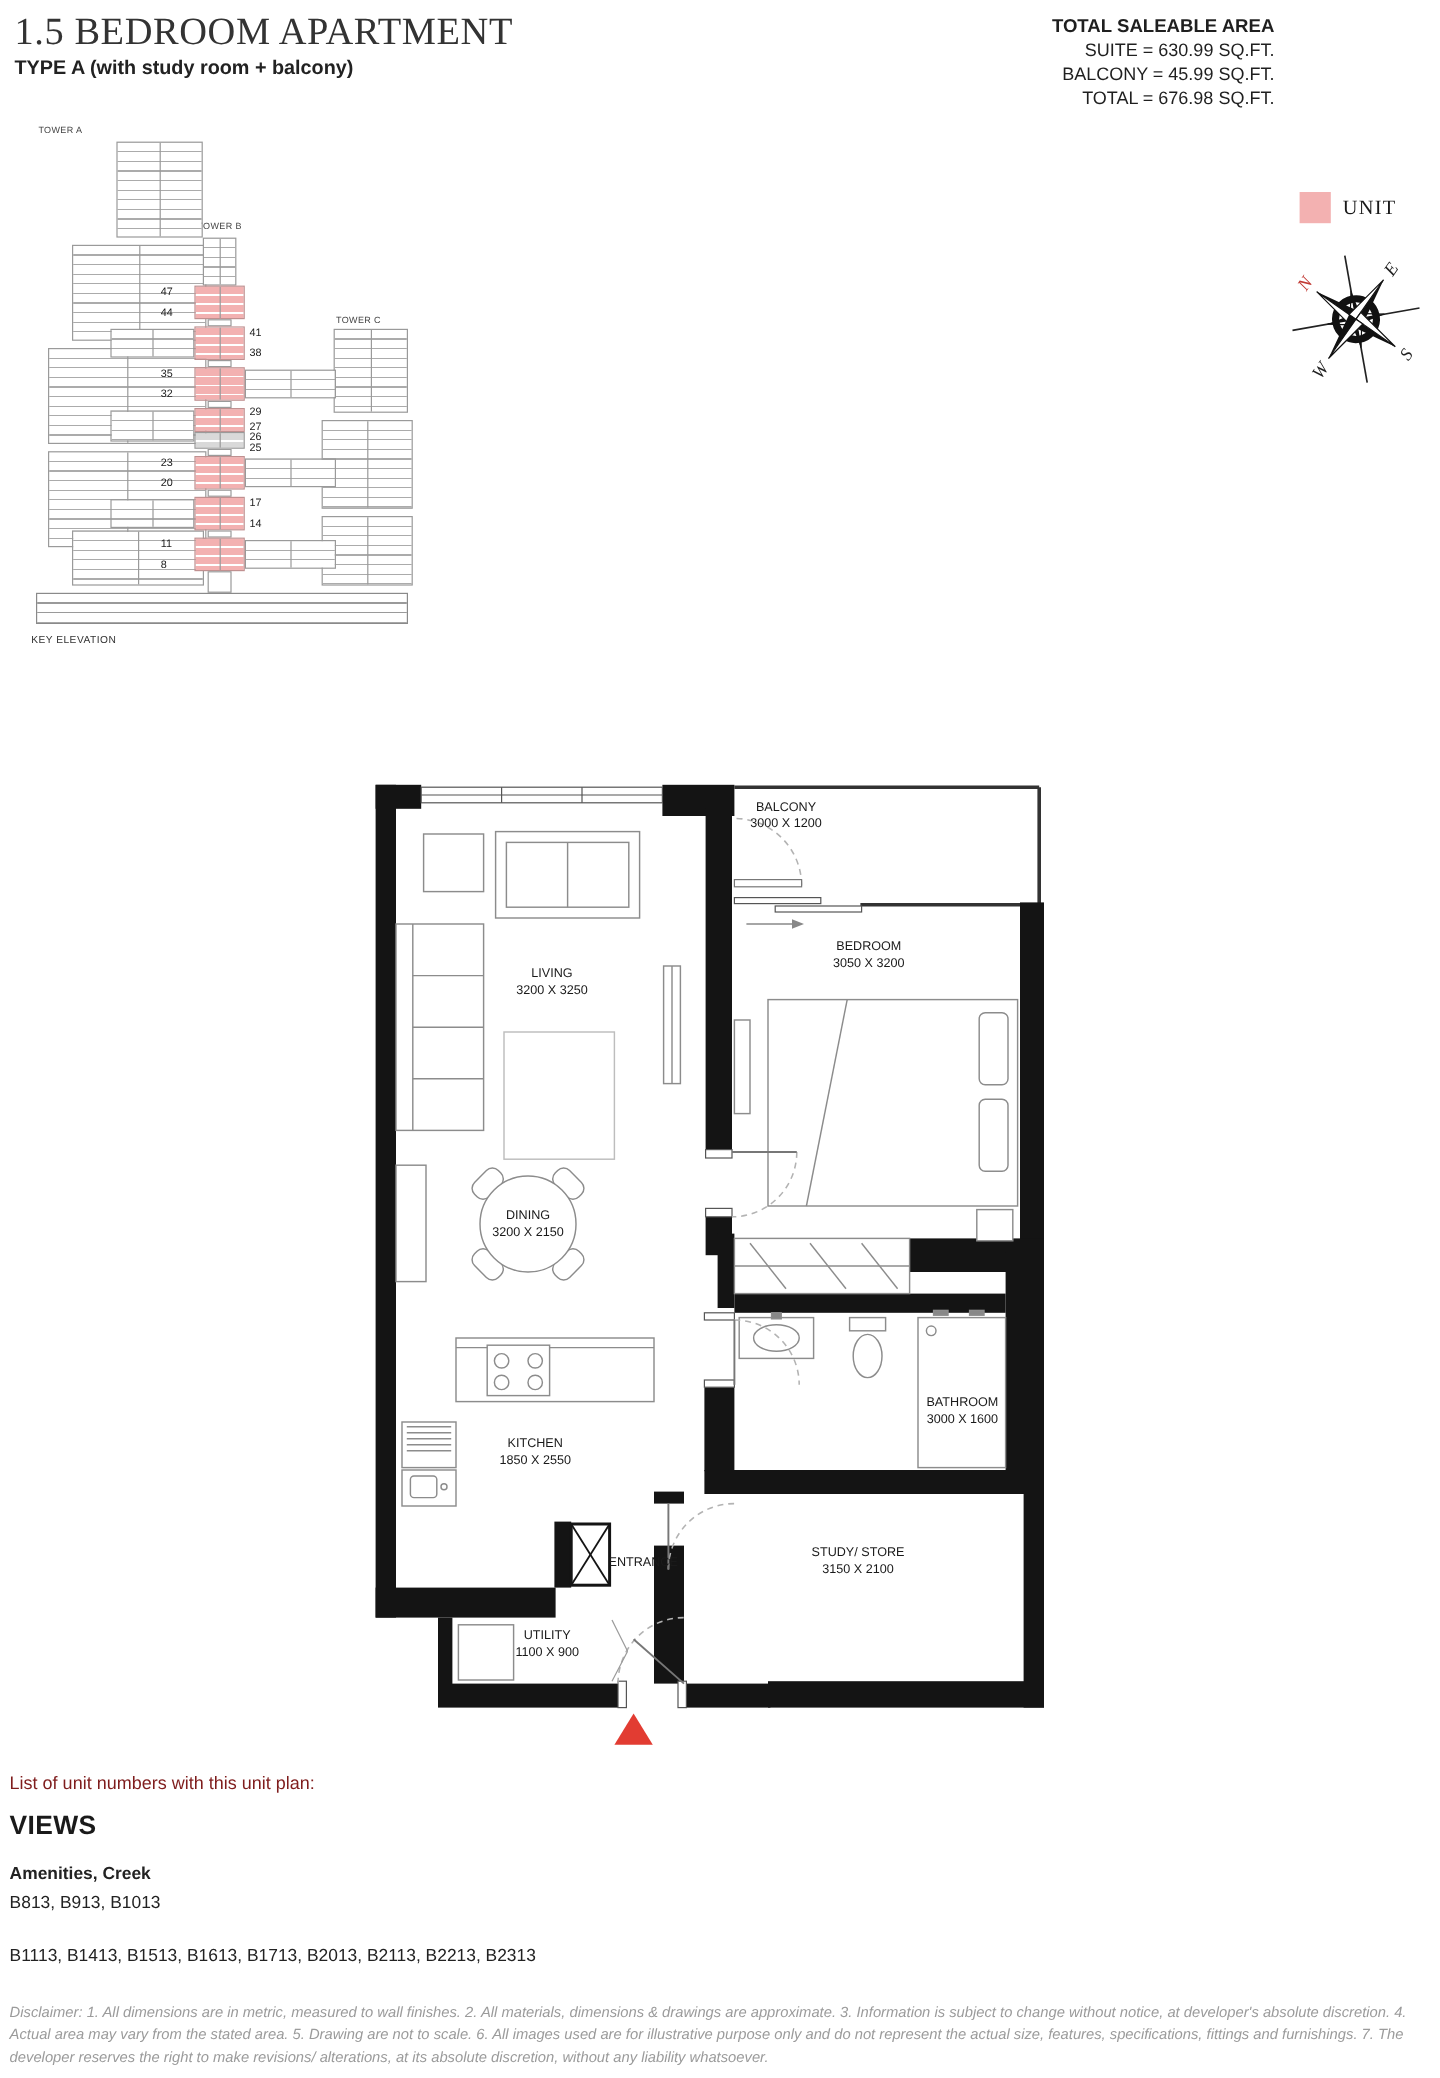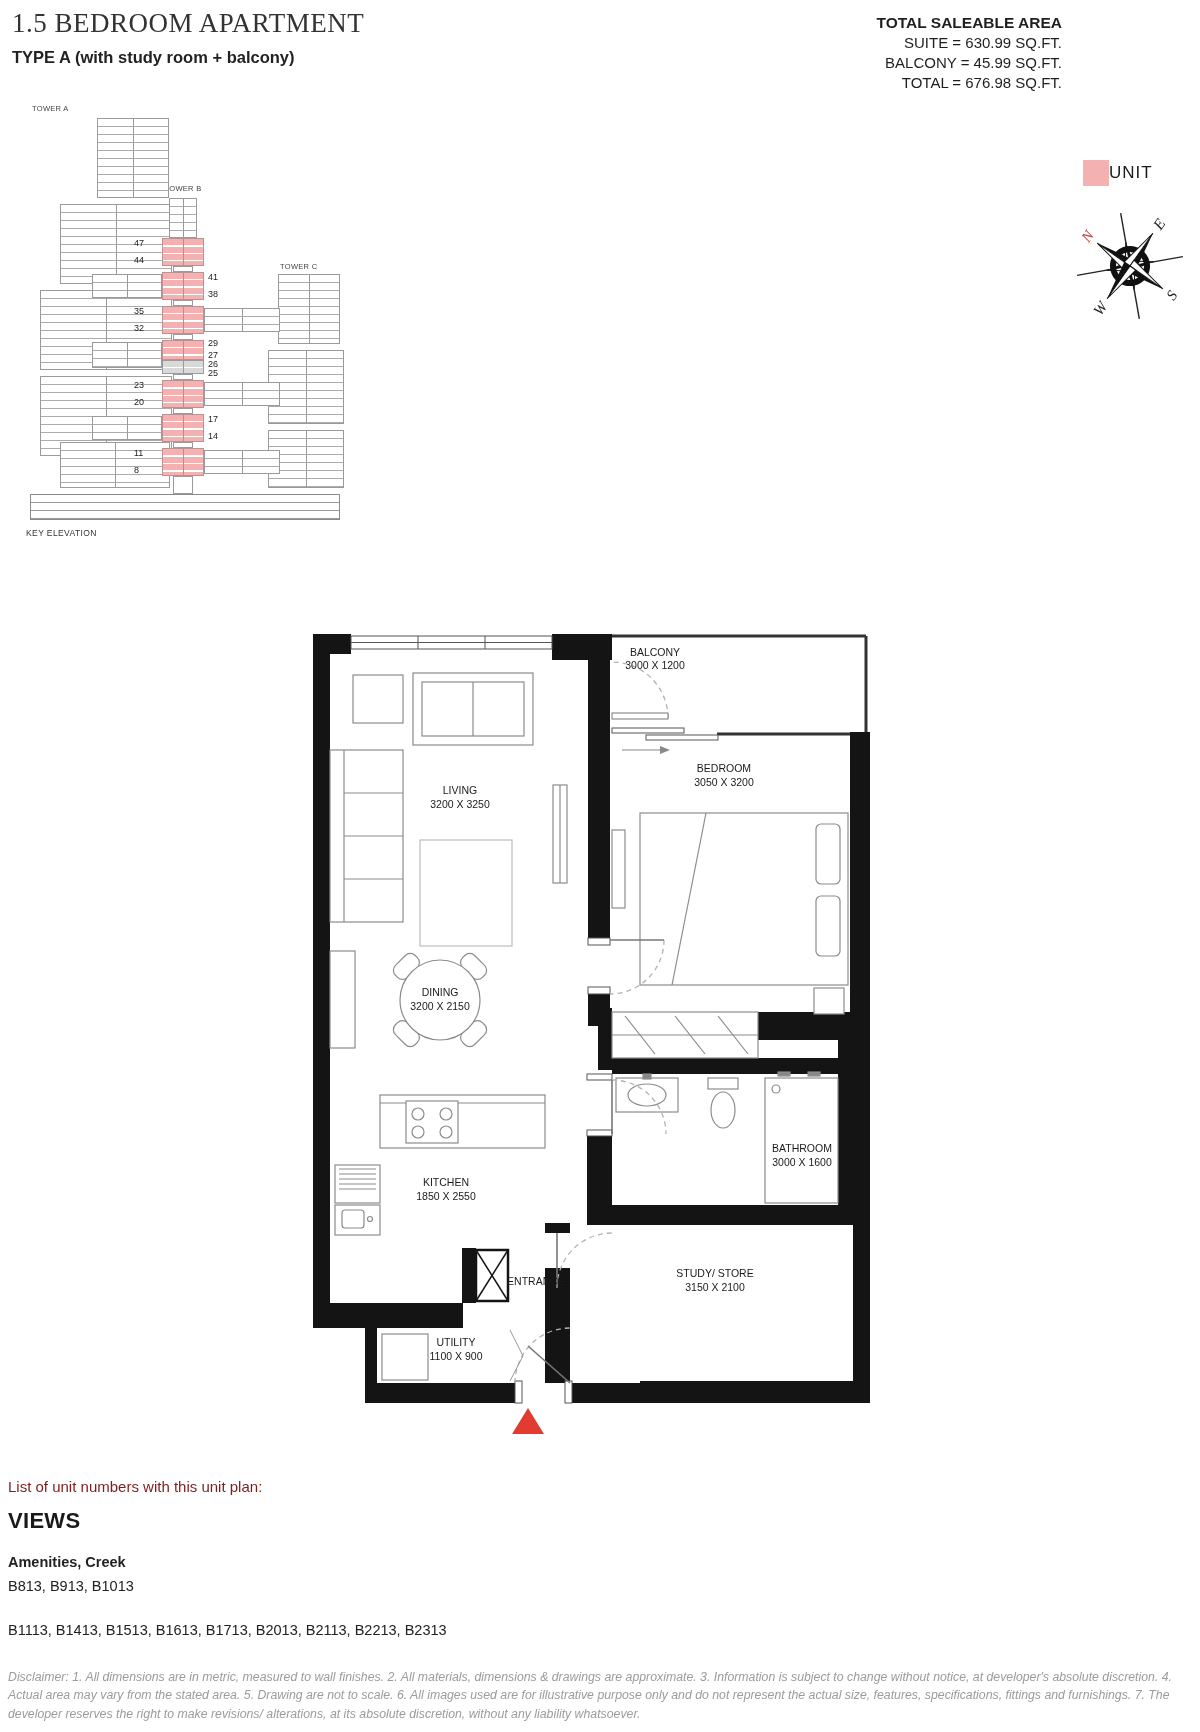--- a/index.html
+++ b/index.html
@@ -1,20 +1,20 @@
 <!DOCTYPE html>
 <html><head>
 <meta charset="utf-8">
 <style>
   html,body{margin:0;padding:0;background:#ffffff;}
   body{width:1200px;height:1732px;position:relative;font-family:"Liberation Sans",sans-serif;color:#1a1a1a;}
   .abs{position:absolute;}
 
   
-  .title{left:12px;top:8px;font-family:"Liberation Serif",serif;font-size:27px;letter-spacing:.5px;color:#333;}
+  .title{left:12px;top:8px;font-family:"Liberation Serif",serif;font-size:32px;letter-spacing:.5px;color:#333;}
   .subtitle{left:12px;top:48px;font-size:16.5px;font-weight:bold;color:#222;}
   .area{top:12px;right:138px;text-align:right;color:#1f1f1f;}
   .area .hd{font-size:15.5px;font-weight:bold;line-height:21px;}
   .area .ln{font-size:15px;line-height:20px;}
 
   
   .elev{left:22px;top:98px;width:330px;height:446px;}
   .blk{position:absolute;border:1px solid #9a9a9a;box-sizing:border-box;
        background:repeating-linear-gradient(#fff 0 7px,#ababab 7px 8px);}
   .vt::after{content:"";position:absolute;left:50%;top:0;bottom:0;border-left:1px solid #9a9a9a;}
@@ -22,27 +22,27 @@
   .grayb{border-color:#9a9a9a;background:repeating-linear-gradient(#d9d9d9 0 6px,#ffffff 6px 7.5px);}
   .conn{position:absolute;border:1px solid #9a9a9a;background:#fff;box-sizing:border-box;}
   .podium{position:absolute;border:1px solid #8a8a8a;box-sizing:border-box;
           background:repeating-linear-gradient(#fff 0 7px,#9a9a9a 7px 8px);}
   .twr{position:absolute;font-size:7.5px;color:#444;letter-spacing:.3px;}
   .fl{position:absolute;width:24px;font-size:9px;color:#222;}
   .fl.l{text-align:left;} .fl.r{text-align:left;}
   .keycap{position:absolute;left:4px;top:430px;font-size:8.5px;letter-spacing:.4px;color:#333;}
 
   
-  .legend{left:1083px;top:160px;display:flex;align-items:center;}
+  .legend{left:1083px;top:160px;display:flex;align-items:center;gap:10px;font-family:Liberation Serif, serif;}
   .unit-swatch{width:26px;height:26px;background:#f3b1b1;display:inline-block;}
   .unit-label{font-size:17px;letter-spacing:1px;color:#1a1a1a;}
   .compass{left:1066px;top:202px;}
 
   
-  .plan{left:310px;top:628px;}
+  .plan{left:310px;top:648px;}
   .plan text{font-size:10.5px;fill:#1a1a1a;}
 
   
   .intro{left:8px;top:1478px;font-size:15px;color:#7f1d1d;}
   .views{left:8px;top:1508px;font-size:22px;font-weight:bold;letter-spacing:.3px;color:#1a1a1a;}
   .col{position:absolute;top:1552px;font-size:14.5px;line-height:20px;color:#222;}
   .col1{left:8px;width:440px;} .col2{left:465px;width:585px;}
   .vhead{font-weight:bold;margin-bottom:4px;}
   .vunits{margin-bottom:24px;}
   .disclaimer{left:8px;top:1668px;width:1186px;font-size:12.3px;line-height:1.5;color:#9b9b9b;font-style:italic;}

